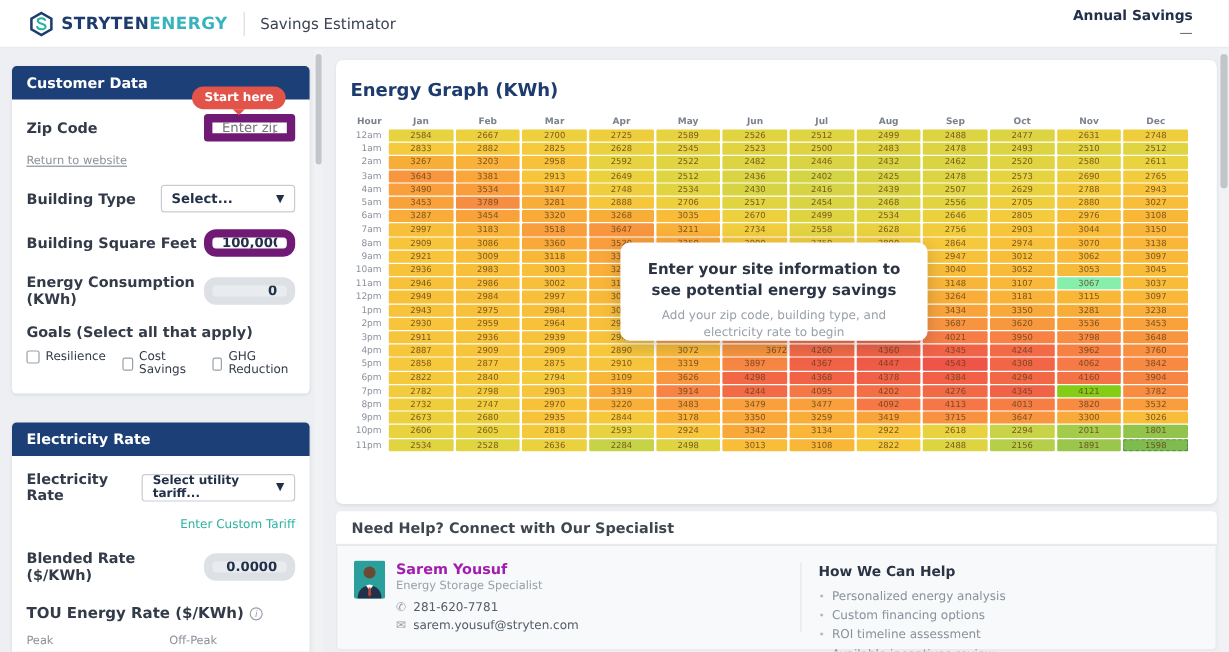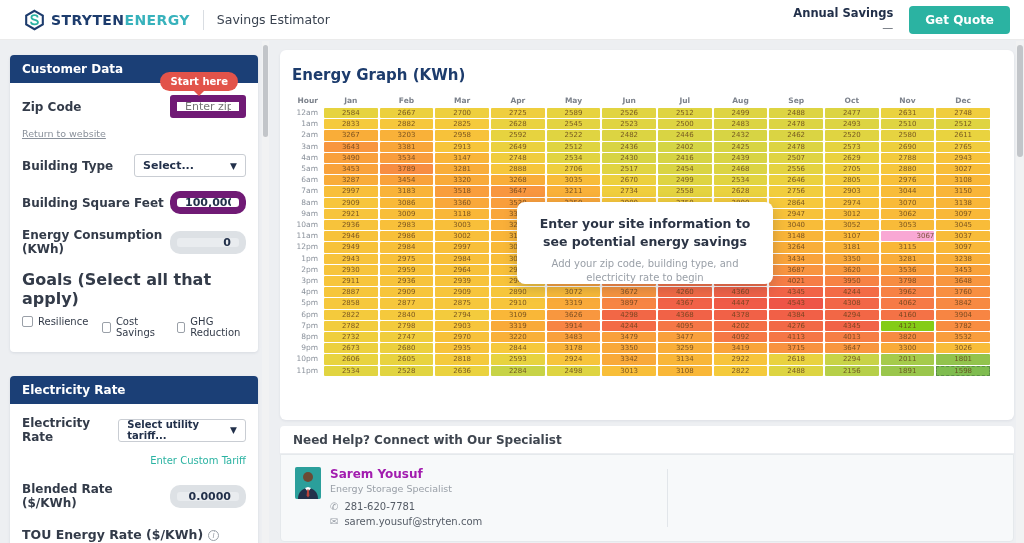--- a/index.html
+++ b/index.html
@@ -109,21 +109,20 @@
     </svg>
     <span class="brand"><span class="b1">STRYTEN</span><span class="b2">ENERGY</span></span>
   </div>
   <div class="hdr-divider"></div>
   <span class="app-title">Savings Estimator</span>
   <div class="hdr-right">
     <div class="annual-wrap">
       <div class="annual-label">Annual Savings</div>
       <div class="annual-value">—</div>
     </div>
-    <button class="get-quote">Get Quote</button>
   </div>
 </header>
 
 <aside class="sidebar">
 
   <section class="panel">
     <div class="panel-head">Customer Data</div>
     <div class="panel-body">
       <div class="frow" style="margin-bottom:4px;">
         <span class="flabel">Zip Code</span>
@@ -141,21 +140,21 @@
         </div>
       </div>
       <div class="frow">
         <span class="flabel">Building Square Feet</span>
         <input class="tbox right" style="width: 76px;" value="100,000">
       </div>
       <div class="frow">
         <span class="flabel">Energy Consumption (KWh)</span>
         <input class="tbox right disabled" style="width: 76px;" value="0">
       </div>
-      <div class="flabel" style="font-size:16px;">Goals (Select all that apply)</div>
+      <div class="flabel" style="font-size:12px;">Goals (Select all that apply)</div>
       <div class="goals-row">
         <span class="chk">
           <span class="box"></span>
           <span class="clabel">Resilience</span>
         </span>
         <span class="chk">
           <span class="box"></span>
           <span class="clabel">Cost Savings</span>
         </span>
         <span class="chk">
@@ -370,21 +369,21 @@
         <div class="cell" style="background: rgb(247, 194, 58);">2946</div>
         <div class="cell" style="background: rgb(248, 192, 58);">2986</div>
         <div class="cell" style="background: rgb(248, 191, 58);">3002</div>
         <div class="cell" style="background: rgb(249, 181, 56);">3150</div>
         <div class="cell" style="background: rgb(249, 158, 60);">3520</div>
         <div class="cell" style="background: rgb(249, 162, 59);">3450</div>
         <div class="cell" style="background: rgb(249, 162, 59);">3450</div>
         <div class="cell" style="background: rgb(249, 159, 60);">3500</div>
         <div class="cell" style="background: rgb(249, 181, 56);">3148</div>
         <div class="cell" style="background: rgb(249, 184, 56);">3107</div>
-        <div class="cell" style="background: #f9a8d4; text-align: right;">3067</div>
+        <div class="cell" style="background: #86efac;">3067</div>
         <div class="cell" style="background: rgb(248, 188, 57);">3037</div>
         <div class="rlabel">12pm</div>
         <div class="cell" style="background: rgb(247, 194, 58);">2949</div>
         <div class="cell" style="background: rgb(248, 192, 58);">2984</div>
         <div class="cell" style="background: rgb(248, 191, 58);">2997</div>
         <div class="cell" style="background: rgb(249, 185, 56);">3080</div>
         <div class="cell" style="background: rgb(249, 156, 61);">3550</div>
         <div class="cell" style="background: rgb(248, 153, 62);">3600</div>
         <div class="cell" style="background: rgb(248, 147, 64);">3700</div>
         <div class="cell" style="background: rgb(248, 144, 65);">3750</div>
@@ -430,21 +429,21 @@
         <div class="cell" style="background: rgb(246, 125, 70);">4021</div>
         <div class="cell" style="background: rgb(247, 130, 68);">3950</div>
         <div class="cell" style="background: rgb(247, 140, 66);">3798</div>
         <div class="cell" style="background: rgb(248, 150, 63);">3648</div>
         <div class="rlabel">4pm</div>
         <div class="cell" style="background: rgb(246, 198, 59);">2887</div>
         <div class="cell" style="background: rgb(247, 197, 59);">2909</div>
         <div class="cell" style="background: rgb(247, 197, 59);">2909</div>
         <div class="cell" style="background: rgb(246, 198, 59);">2890</div>
         <div class="cell" style="background: rgb(249, 186, 56);">3072</div>
-        <div class="cell" style="background: rgb(248, 149, 63);">3672</div>
+        <div class="cell" style="background: rgb(248, 149, 63); text-align: right;">3672</div>
         <div class="cell" style="background: rgb(243, 106, 70);">4260</div>
         <div class="cell" style="background: rgb(241, 98, 71);">4360</div>
         <div class="cell" style="background: rgb(241, 99, 71);">4345</div>
         <div class="cell" style="background: rgb(243, 107, 70);">4244</div>
         <div class="cell" style="background: rgb(247, 129, 68);">3962</div>
         <div class="cell" style="background: rgb(248, 143, 65);">3760</div>
         <div class="rlabel">5pm</div>
         <div class="cell" style="background: rgb(246, 200, 60);">2858</div>
         <div class="cell" style="background: rgb(246, 199, 60);">2877</div>
         <div class="cell" style="background: rgb(246, 199, 60);">2875</div>
@@ -564,18 +563,27 @@
           <span class="cicon">✆</span>
           <span>281-620-7781</span>
         </div>
         <div class="spec-contact" style="margin-top:4px;">
           <span class="cicon">✉</span>
           <span>sarem.yousuf@stryten.com</span>
         </div>
       </div>
     </div>
     <div class="spec-divider"></div>
+    <div class="spec-right">
+      <div class="how-title">How We Can Help</div>
+      <ul class="how-list">
+        <li>Personalized energy analysis</li>
+        <li>Custom financing options</li>
+        <li>ROI timeline assessment</li>
+        <li>Available incentives review</li>
+      </ul>
+    </div>
   </section>
 </main>
 
 <div class="sb-track page-sb">
     <div class="sb-thumb"></div>
   </div>
 
 </body></html>

